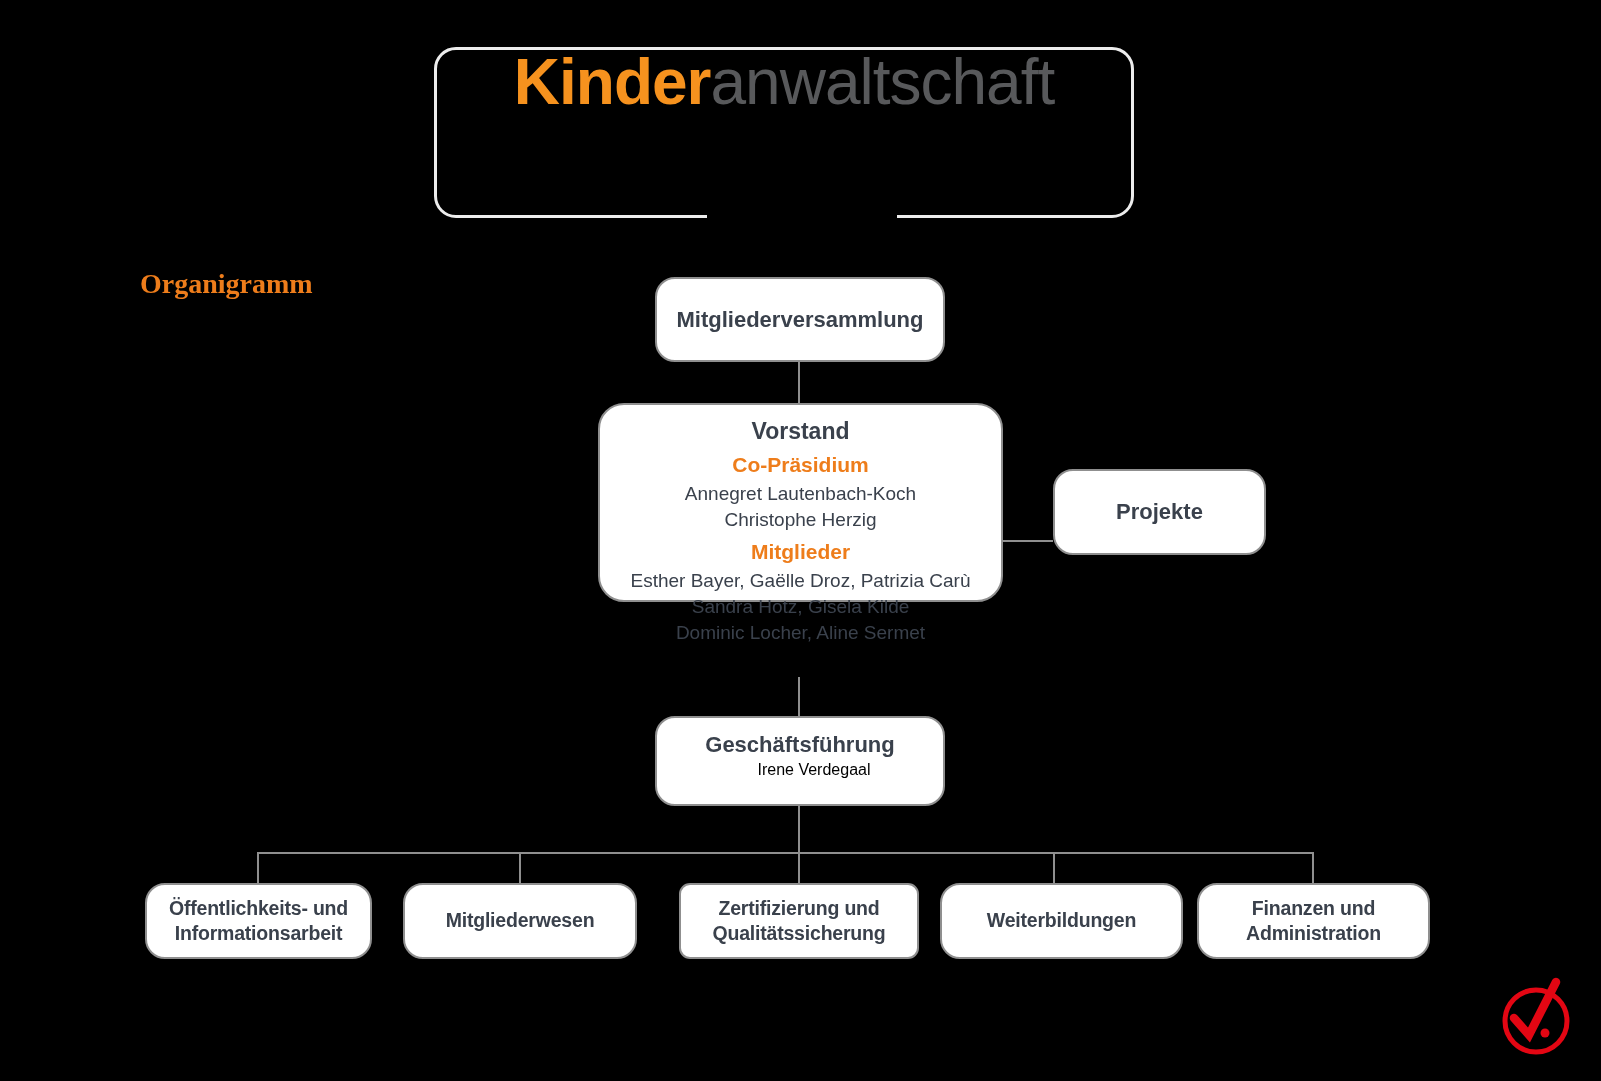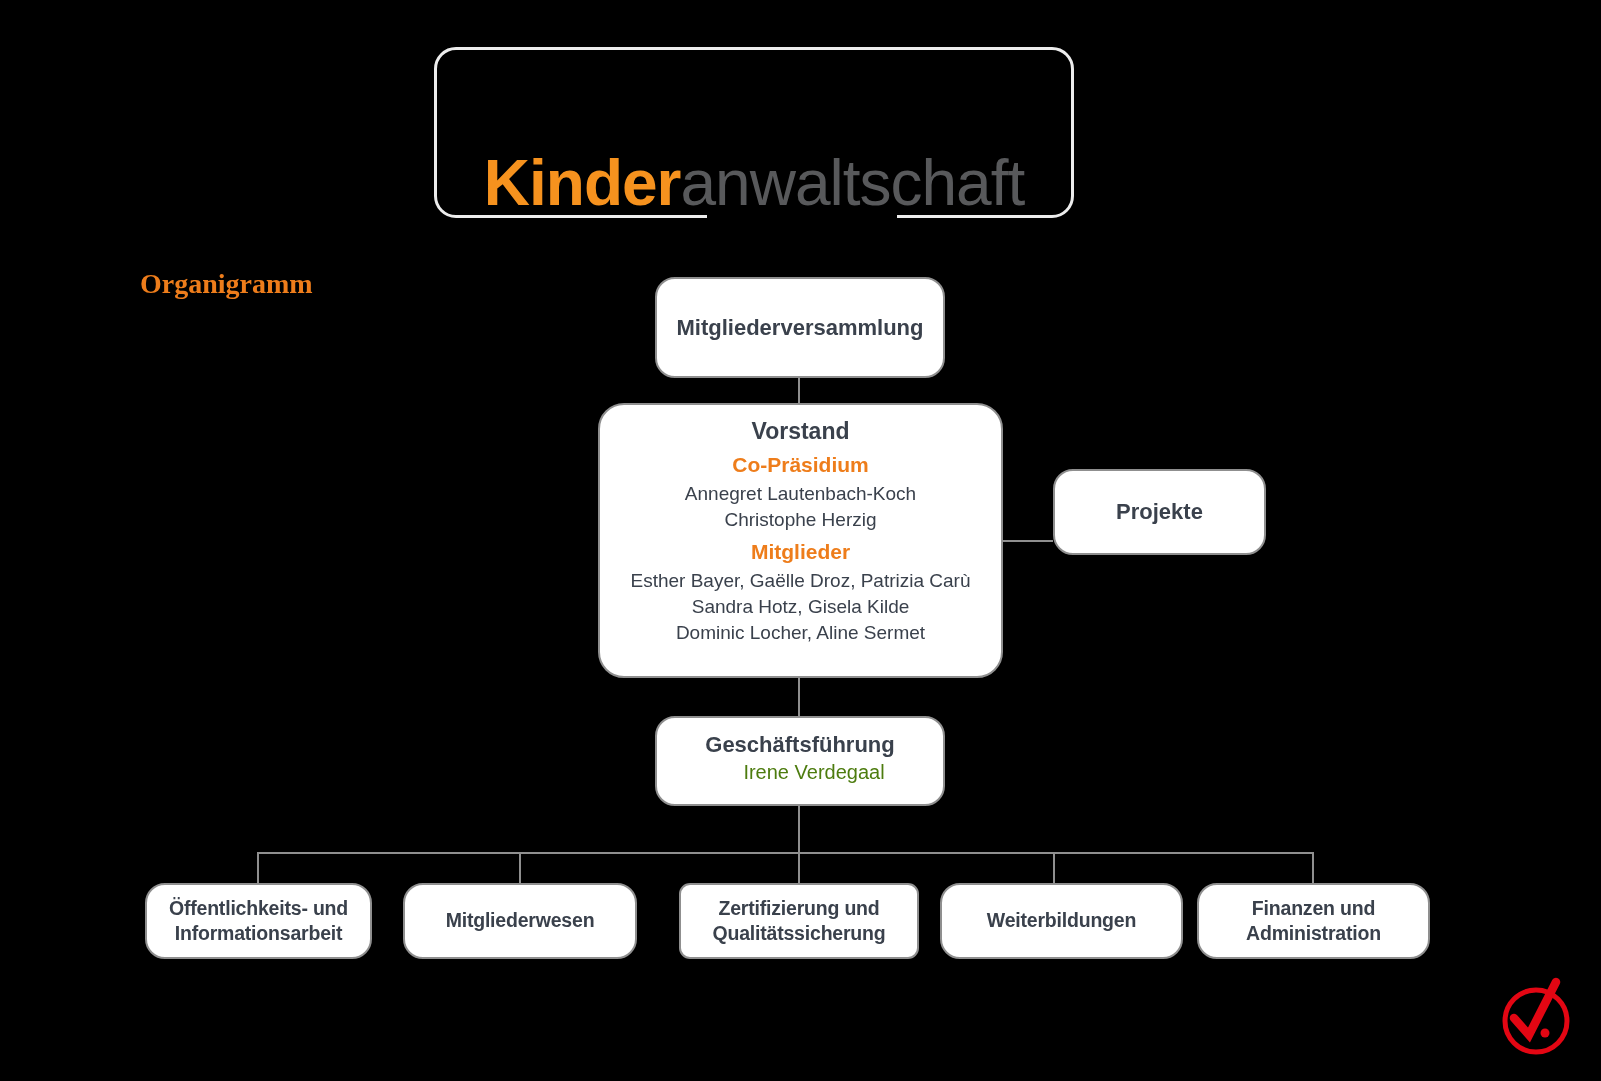--- a/index.html
+++ b/index.html
@@ -6,23 +6,23 @@
   #canvas{
     position:relative;
     width:1601px;height:1081px;
     background:#000;
     font-family:"Liberation Sans","DejaVu Sans",sans-serif;
     overflow:hidden;
   }
 
   
   .logo-frame{
-    position:absolute;left:434px;top:47px;width:640px;height:171px;
+    position:absolute;left:434px;top:47px;width:700px;height:171px;
     border:3px solid #ededed;border-radius:22px;
-    display:flex;align-items:flex-end;justify-content:center;
+    display:flex;align-items:flex-start;justify-content:center;
     box-sizing:border-box;
   }
   .logo-border-gap{
     position:absolute;left:270px;bottom:-4px;width:190px;height:7px;
     background:#000;
   }
   .logo-wordmark{font-size:64px;letter-spacing:-1px;white-space:nowrap;line-height:1;}
   .logo-part1{color:#f6921e;font-weight:bold;}
   .logo-part2{color:#58595b;font-weight:normal;}
 
@@ -35,34 +35,34 @@
   
   .obox{
     position:absolute;background:#fff;
     border:2px solid #8f8f8f;border-radius:20px;
     box-sizing:border-box;color:#3a414c;text-align:center;
   }
   .center-flex{display:flex;align-items:center;justify-content:center;}
   .box-title{font-size:22px;font-weight:bold;color:#3a414c;}
 
   
-  .box-root{left:655px;top:277px;width:290px;height:101px;}
+  .box-root{left:655px;top:277px;width:290px;height:85px;}
 
   
-  .box-board{left:598px;top:403px;width:405px;height:275px;border-radius:26px;padding-top:13px;}
+  .box-board{left:598px;top:403px;width:405px;height:199px;border-radius:26px;padding-top:13px;}
   .board-title{font-size:23px;font-weight:bold;margin-bottom:8px;}
   .section-heading{font-size:21px;font-weight:bold;color:#ee7d1b;margin:8px 0 4px 0;}
   .member-line{font-size:19px;line-height:1.35;color:#3a414c;white-space:nowrap;}
 
   
   .box-projects{left:1053px;top:469px;width:213px;height:86px;}
 
   
   .box-mgmt{left:655px;top:716px;width:290px;height:90px;padding-top:14px;}
-  .mgmt-member{font-size:20px;margin-top:3px;color:#4d7c0f;margin-left:28px;}
+  .mgmt-member{font-size:16px;margin-top:3px;color:#000000;margin-left:28px;}
 
   
   .dept{
     top:883px;height:76px;
     display:flex;align-items:center;justify-content:center;
     padding:0 6px;
   }
   .dept-label{font-size:19.5px;font-weight:bold;line-height:1.3;letter-spacing:-0.2px;}
   .dept-1{left:145px;width:227px;}
   .dept-2{left:403px;width:234px;}

